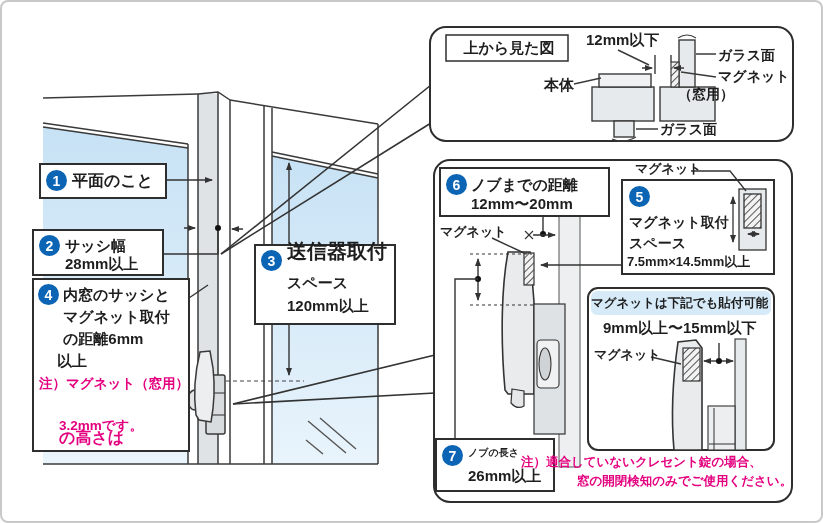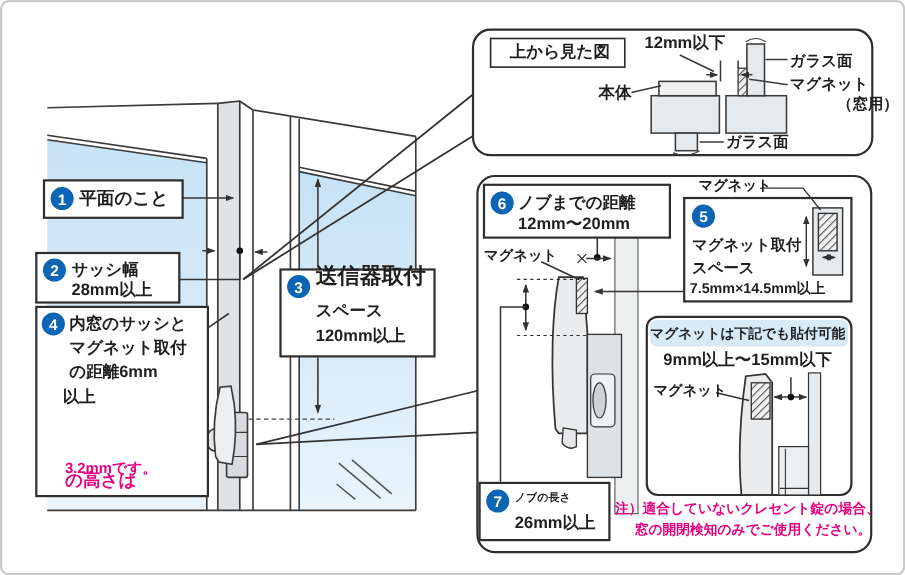--- a/index.html
+++ b/index.html
@@ -200,29 +200,30 @@
 <span class="circ" style="left:259px;top:248px;">3</span>
 <div class="lbl" style="left:285px;top:238px;font-size:20px;">送信器取付</div>
 <div class="lbl" style="left:285px;top:272px;font-size:15px;">スペース</div>
 <div class="lbl" style="left:285px;top:295px;font-size:15px;">120mm以上</div>
 
 <span class="circ" style="left:36px;top:282px;">4</span>
 <div class="lbl" style="left:61px;top:284px;font-size:15px;">内窓のサッシと</div>
 <div class="lbl" style="left:61px;top:306px;font-size:15px;">マグネット取付</div>
 <div class="lbl" style="left:61px;top:328px;font-size:15px;">の距離6mm</div>
 <div class="lbl" style="left:55px;top:350px;font-size:15px;">以上</div>
+<div class="lbl pink" style="left:37px;top:374px;font-size:13.5px;">注）マグネット（窓用）</div>
 <div class="lbl pink" style="left:57px;top:395px;font-size:16px;margin-top:32px;">の高さは</div>
 <div class="lbl pink" style="left:57px;top:416px;font-size:13.5px;">3.2mmです。</div>
 
 <div class="lbl ctr" style="left:444px;top:33px;width:126px;line-height:26px;font-size:15px;">上から見た図</div>
 <div class="lbl" style="left:584px;top:29px;font-size:15px;">12mm以下</div>
 <div class="lbl" style="left:542px;top:74px;font-size:15px;">本体</div>
 <div class="lbl" style="left:716px;top:45px;font-size:14px;">ガラス面</div>
 <div class="lbl" style="left:716px;top:66px;font-size:14px;">マグネット</div>
-<div class="lbl" style="left:759px;top:84px;font-size:14px;">（窓用）</div>
+<div class="lbl" style="left:676px;top:84px;font-size:14px;">（窓用）</div>
 <div class="lbl" style="left:658px;top:119px;font-size:14px;">ガラス面</div>
 
 <span class="circ" style="left:444px;top:172px;">6</span>
 <div class="lbl" style="left:469px;top:174px;font-size:15px;">ノブまでの距離</div>
 <div class="lbl" style="left:469px;top:193px;font-size:15px;">12mm〜20mm</div>
 <div class="lbl" style="left:438px;top:223px;font-size:13px;">マグネット</div>
 
 <span class="circ" style="left:627px;top:184px;">5</span>
 <div class="lbl" style="left:627px;top:212px;font-size:14px;">マグネット取付</div>
 <div class="lbl" style="left:627px;top:233px;font-size:14px;">スペース</div>
@@ -230,16 +231,16 @@
 <div class="lbl" style="left:633px;top:160px;font-size:13px;">マグネット</div>
 
 <div class="lbl ctr" style="left:589px;top:291px;width:156px;font-size:12.5px;line-height:21px;">マグネットは下記でも貼付可能</div>
 <div class="lbl" style="left:601px;top:317px;font-size:15px;">9mm以上〜15mm以下</div>
 <div class="lbl" style="left:592px;top:346px;font-size:13px;">マグネット</div>
 
 <span class="circ" style="left:440px;top:443px;">7</span>
 <div class="lbl" style="left:466px;top:445px;font-size:10px;">ノブの長さ</div>
 <div class="lbl" style="left:466px;top:465px;font-size:15px;">26mm以上</div>
 
-<div class="lbl pink" style="left:557px;top:453px;font-size:12.5px;">注）適合していないクレセント錠の場合、</div>
+<div class="lbl pink" style="left:519px;top:453px;font-size:12.5px;">注）適合していないクレセント錠の場合、</div>
 <div class="lbl pink" style="left:575px;top:472px;font-size:12.5px;">窓の開閉検知のみでご使用ください。</div>
 
 </div>
 
 </body></html>

